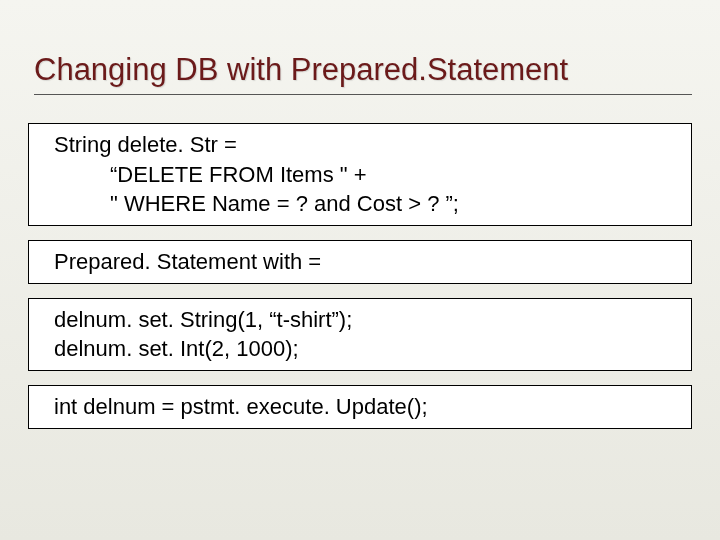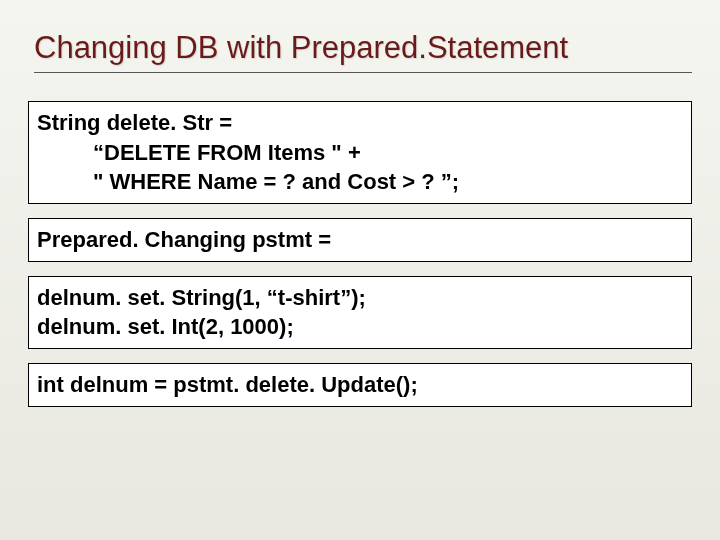--- a/index.html
+++ b/index.html
@@ -10,65 +10,65 @@
     background: linear-gradient(to bottom, #f5f5f0 0%, #e8e8e0 100%);
     font-family: Georgia, 'Times New Roman', serif;
     overflow: hidden;
   }
   .slide {
     width: 720px;
     height: 396px;
     position: relative;
     box-sizing: border-box;
     padding: 20px 28px;
+    margin-top: 22px;
   }
   .title {
     font-size: 31px;
     color: #6b1a1a;
     font-family: Arial, Helvetica, sans-serif;
     font-weight: normal;
     margin: 10px 0 28px 6px;
     border-bottom: 1px solid #555;
     padding-bottom: 6px;
     text-shadow: 1px 1px 1px rgba(150,150,150,0.3);
   }
   .codebox {
     background: #ffffff;
     border: 1.5px solid #000;
-    padding: 6px 8px;
+    padding: 6px 25px;
     margin: 14px 0;
     font-family: 'Comic Sans MS', 'Trebuchet MS', cursive, sans-serif;
     font-size: 22px;
     color: #000;
     line-height: 1.35;
     display: block;
-    font-weight: bold;
   }
   .indent {
     display: block;
     padding-left: 56px;
   }
 </style>
 </head>
 <body>
 
 <div class="slide">
   <div class="title">Changing DB with Prepared.Statement</div>
 
   <div class="codebox">
     <span>String delete. Str =</span>
     <span class="indent">“DELETE FROM Items " +</span>
     <span class="indent">" WHERE Name = ? and Cost &gt; ? ”;</span>
   </div>
 
   <div class="codebox">
-    <span>Prepared. Changing pstmt =</span>
+    <span>Prepared. Statement with =</span>
   </div>
 
   <div class="codebox">
     <span>delnum. set. String(1, “t-shirt”);</span><br>
     <span>delnum. set. Int(2, 1000);</span>
   </div>
 
   <div class="codebox">
-    <span>int delnum = pstmt. delete. Update();</span>
+    <span>int delnum = pstmt. execute. Update();</span>
   </div>
 </div>
 
 </body></html>

